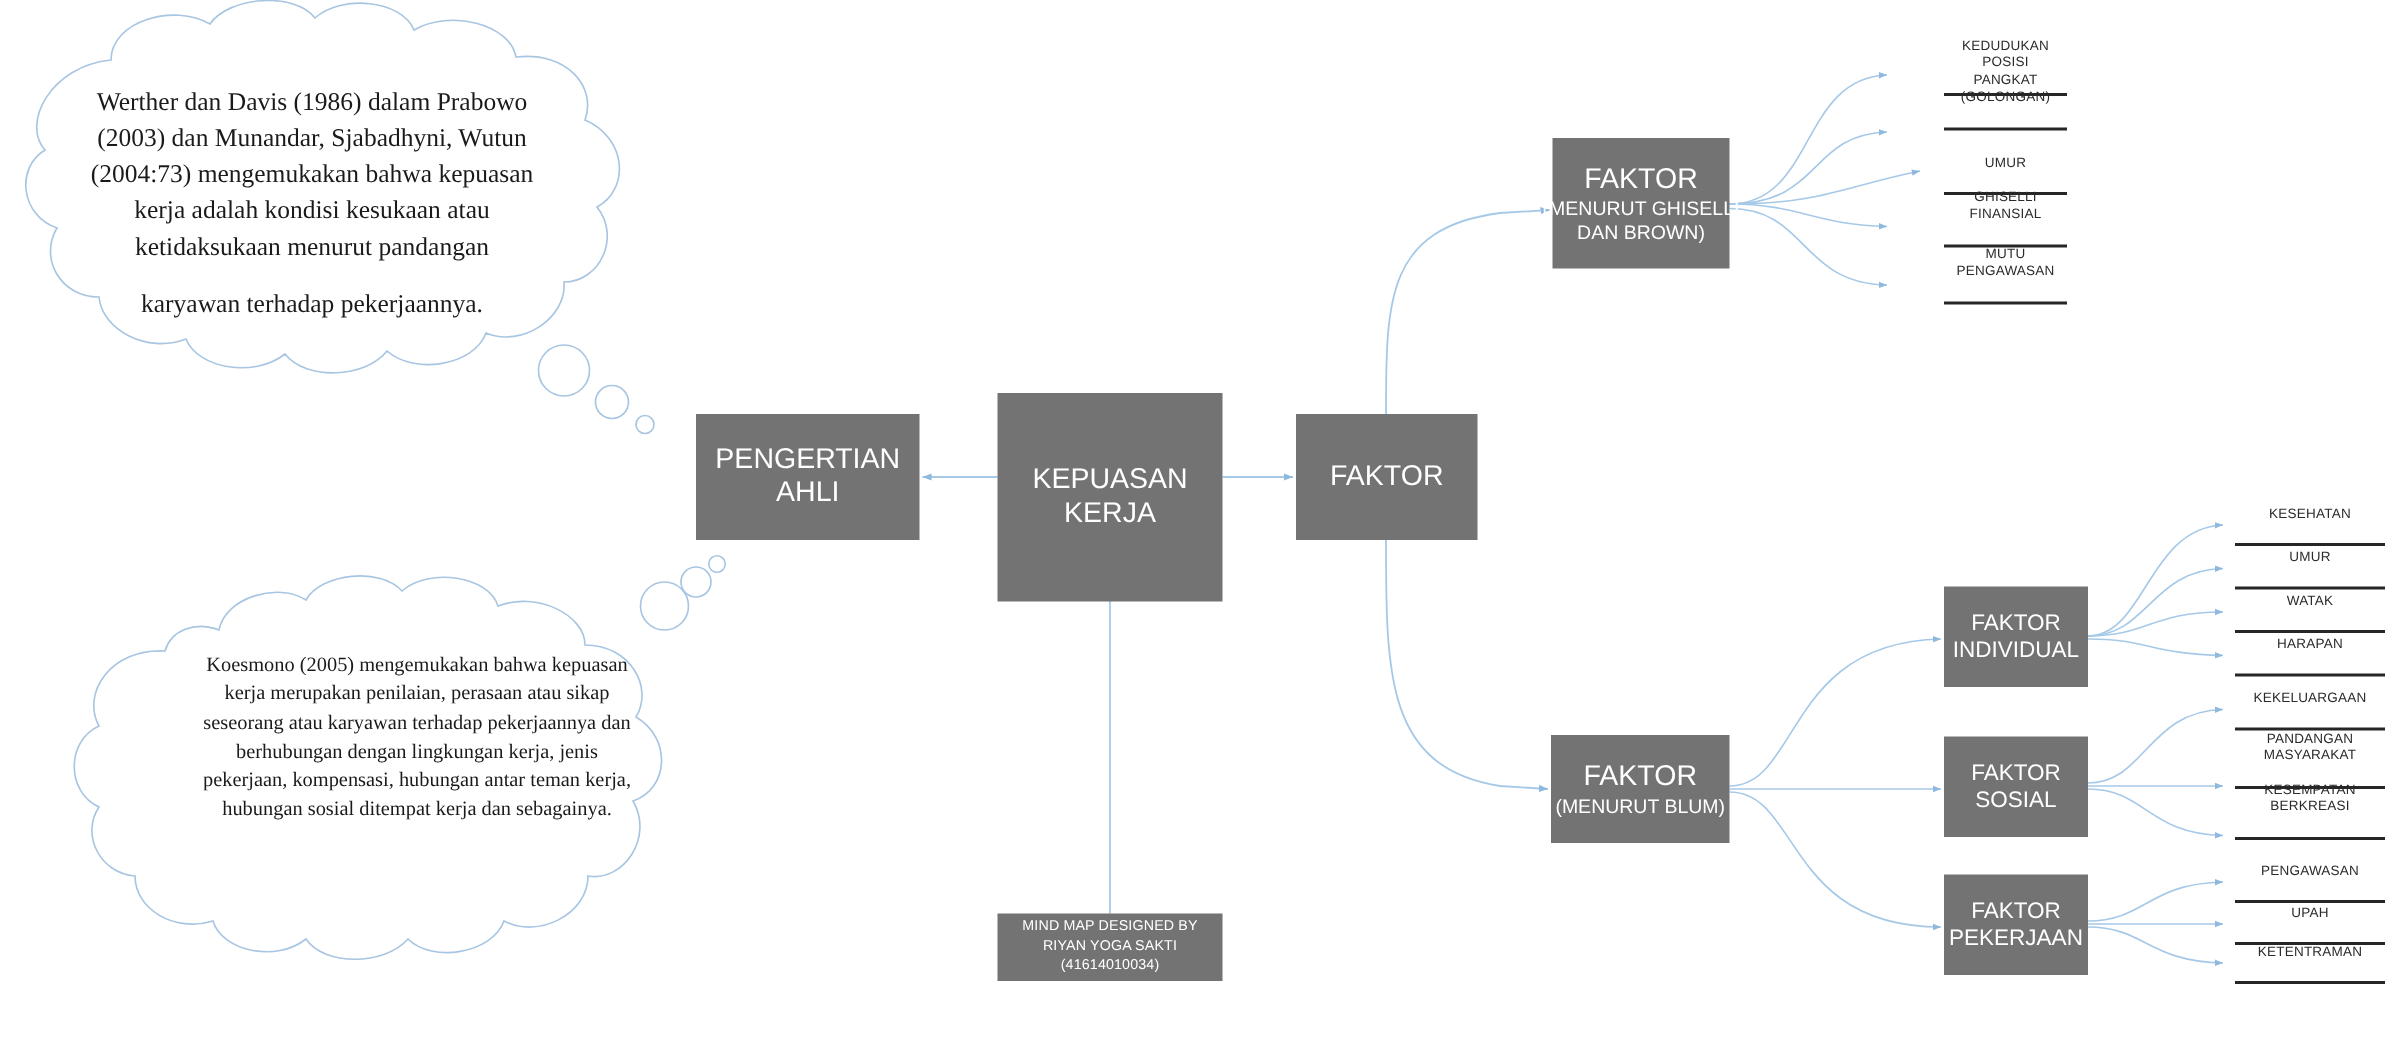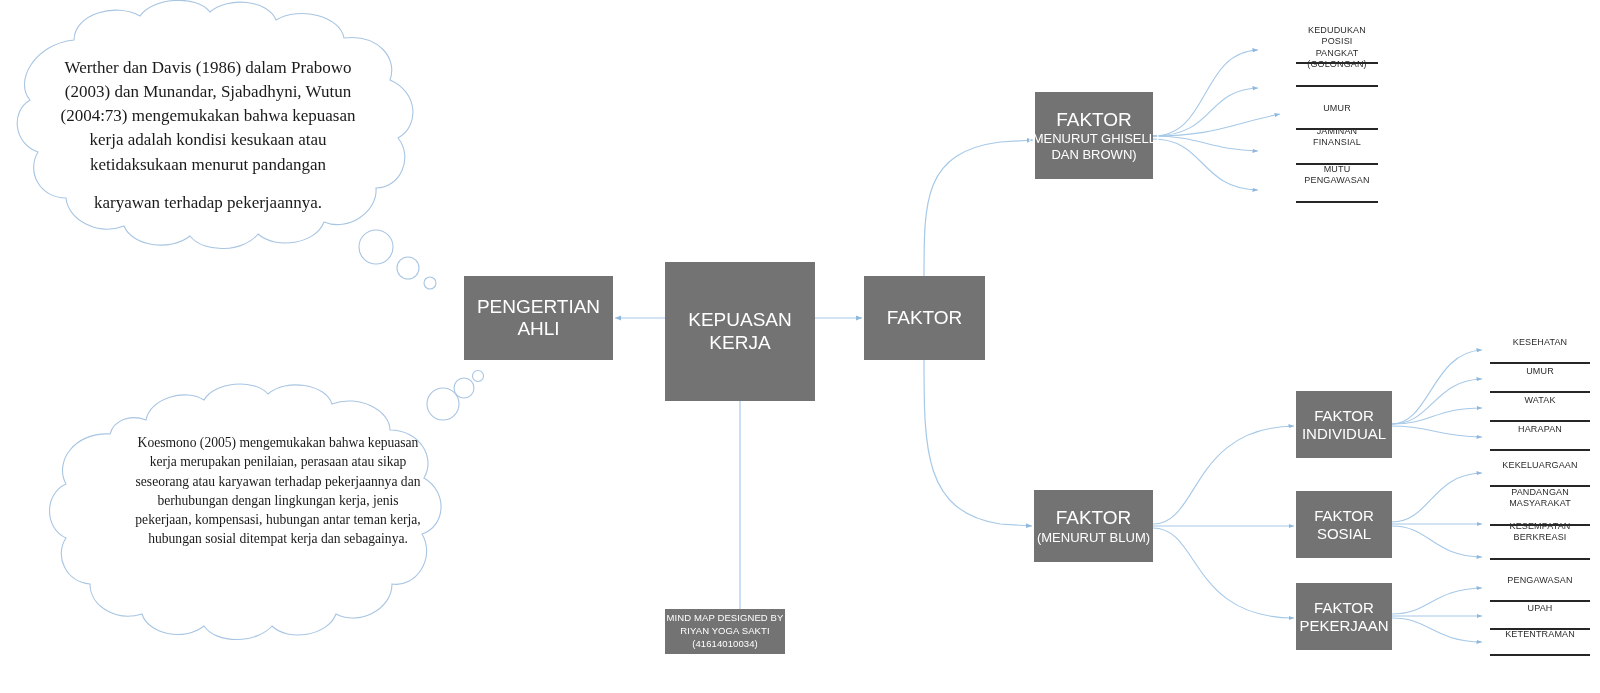--- a/index.html
+++ b/index.html
@@ -60,21 +60,21 @@
 
   .n-blum       { left: 1034px; top: 490px; width: 119px; height: 72px; }
   .n-blum .ttl  { font-size: 19px; }
   .n-blum .sub  { font-size: 13px; }
 
   .n-individual { left: 1296px; top: 391px; width: 96px; height: 67px; font-size: 15px; }
   .n-sosial     { left: 1296px; top: 491px; width: 96px; height: 67px; font-size: 15px; }
   .n-pekerjaan  { left: 1296px; top: 583px; width: 96px; height: 67px; font-size: 15px; }
 
   .n-credit {
-    left: 665px; top: 609px; width: 120px; height: 45px;
+    left: 665px; top: 609px; width: 150px; height: 45px;
     font-size: 9.5px; letter-spacing: .1px; line-height: 1.35;
   }
 
   
   .leaf {
     position: absolute;
     color: #2b2b2b;
     font-size: 9px;
     text-align: center;
     letter-spacing: .15px;
@@ -229,21 +229,21 @@
     <span class="ttl">FAKTOR</span>
     <span class="sub">(MENURUT GHISELLI
 DAN BROWN)</span>
   </div>
 
   <div class="leaf" style="left:1296px; top:25px; width:82px;">KEDUDUKAN
 POSISI</div>
   <div class="leaf" style="left:1296px; top:48px; width:82px;">PANGKAT
 (GOLONGAN)</div>
   <div class="leaf" style="left:1296px; top:103px; width:82px;">UMUR</div>
-  <div class="leaf" style="left:1296px; top:126px; width:82px;">JAMINAN
+  <div class="leaf" style="left:1296px; top:126px; width:82px;">GHISELLI
 FINANSIAL</div>
   <div class="leaf" style="left:1296px; top:164px; width:82px;">MUTU
 PENGAWASAN</div>
 
   <div class="node n-blum">
     <span class="ttl">FAKTOR</span>
     <span class="sub">(MENURUT BLUM)</span>
   </div>
 
   <div class="node n-individual">

